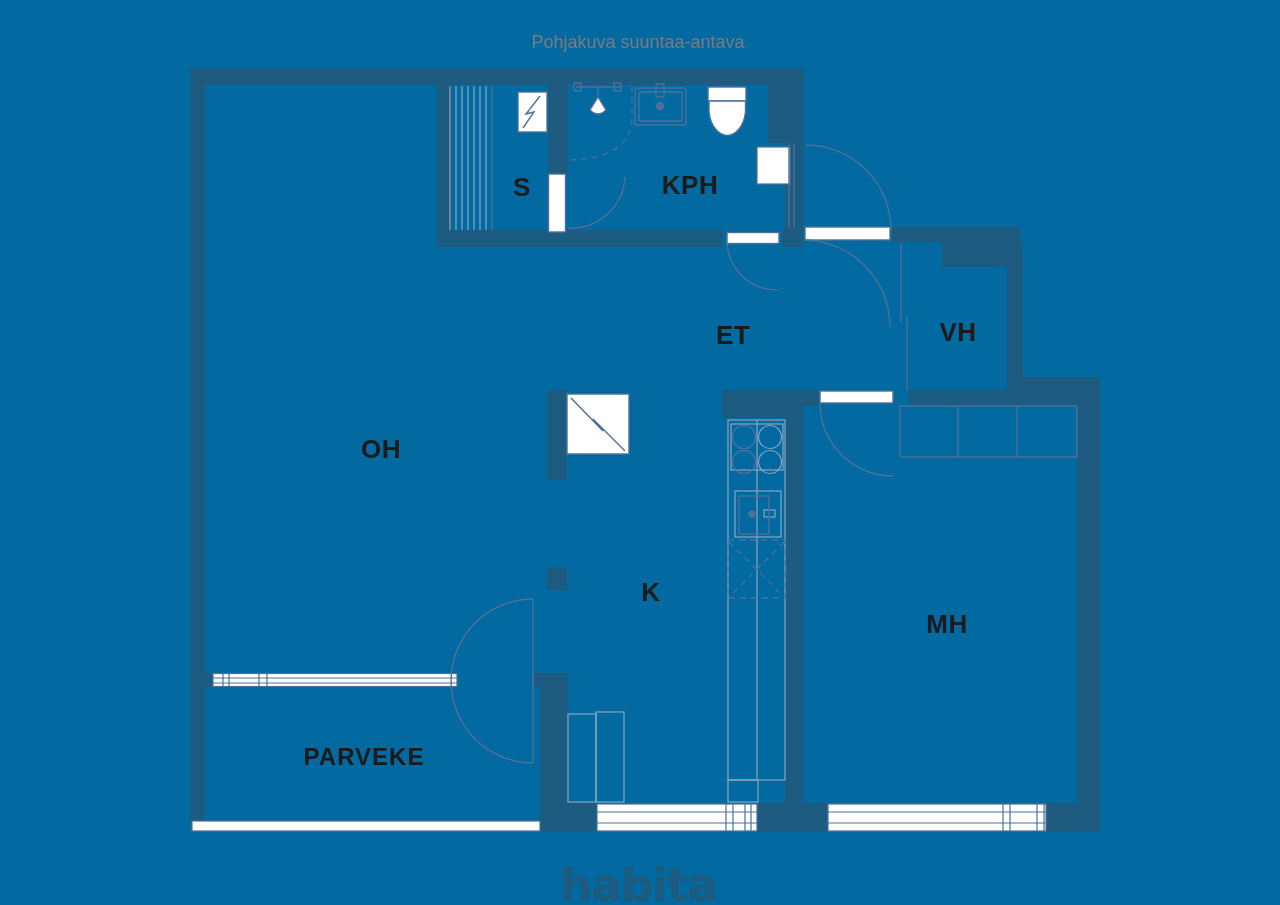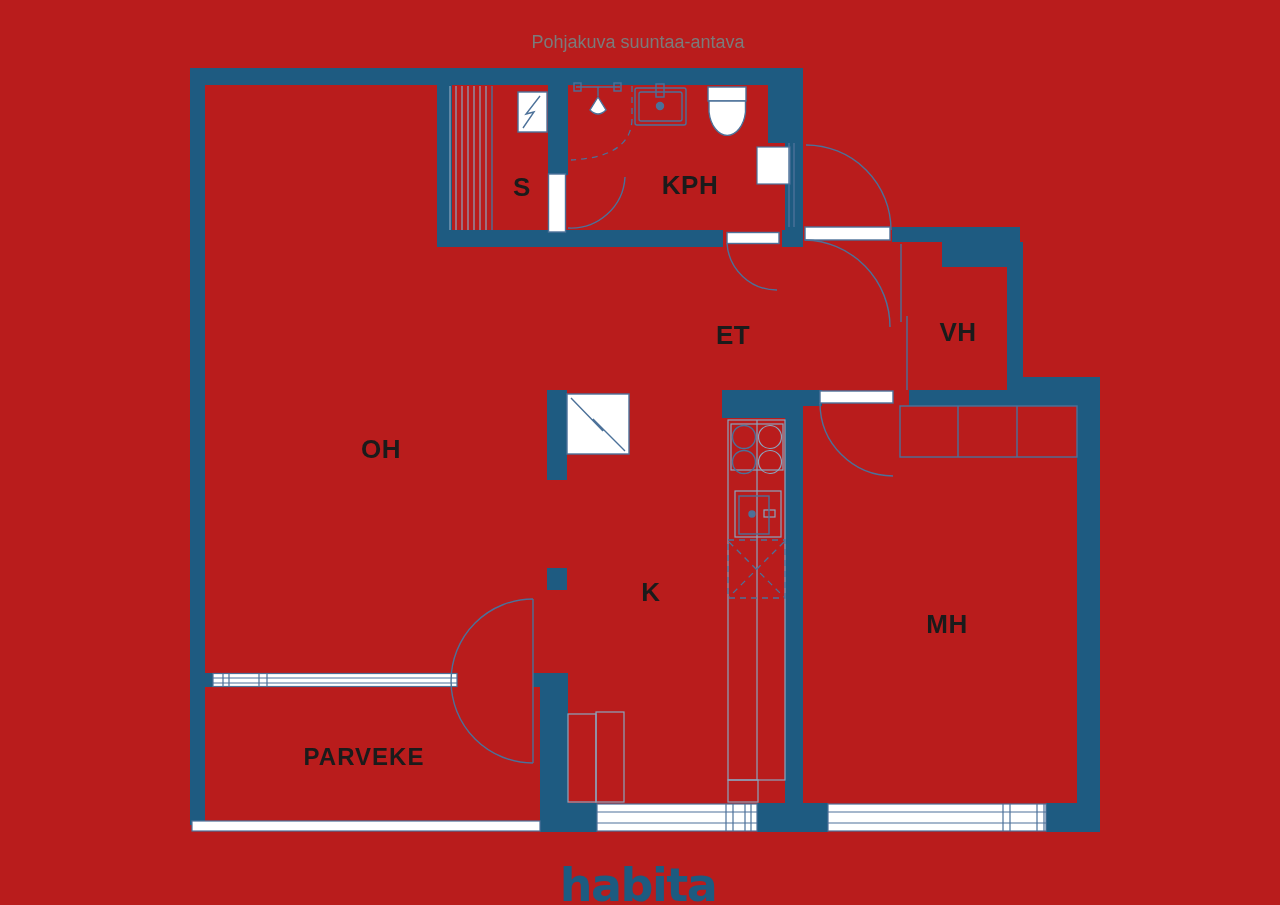--- a/index.html
+++ b/index.html
@@ -1,16 +1,16 @@
 <!DOCTYPE html>
 <html><head>
 <meta charset="utf-8">
 <style>
   html,body{margin:0;padding:0;background:#ffffff;}
-  .stage{width:1280px;height:905px;position:relative;background:#b91c1c;}
+  .stage{width:1280px;height:905px;position:relative;background:#0369a1;}
   svg{display:block;}
   .plan-title{font:18px "Liberation Sans", sans-serif;}
   .room-label{font:bold 26px "Liberation Sans", sans-serif;letter-spacing:.5px;}
   .room-label-sm{font:bold 24px "Liberation Sans", sans-serif;letter-spacing:1px;}
   .brand{font:bold 46px "DejaVu Sans", sans-serif;letter-spacing:-1.5px;}
 </style>
 </head>
 <body>
 
 <div class="stage">

